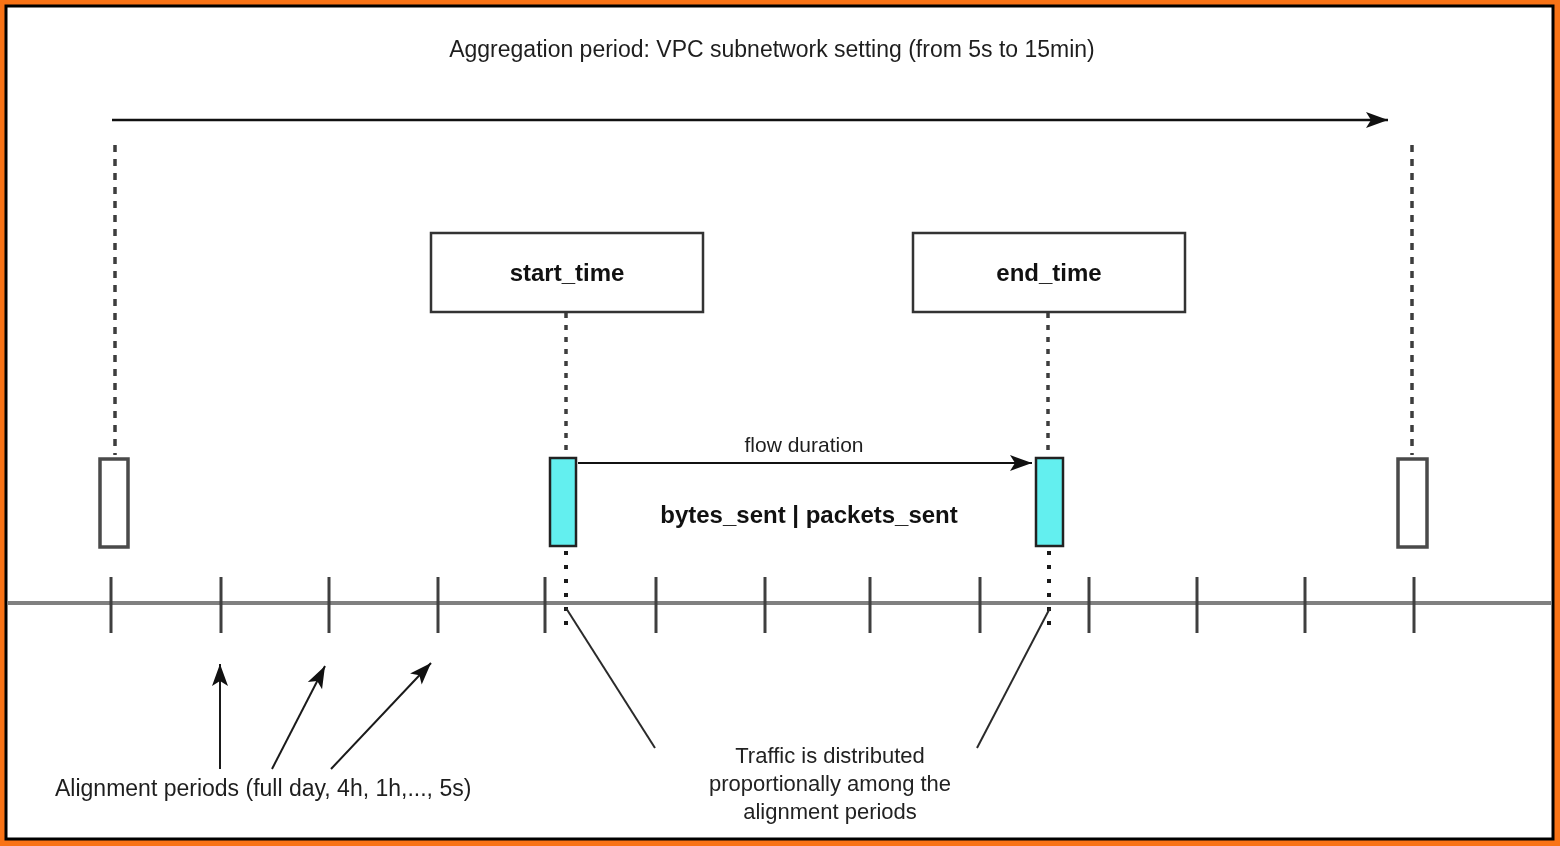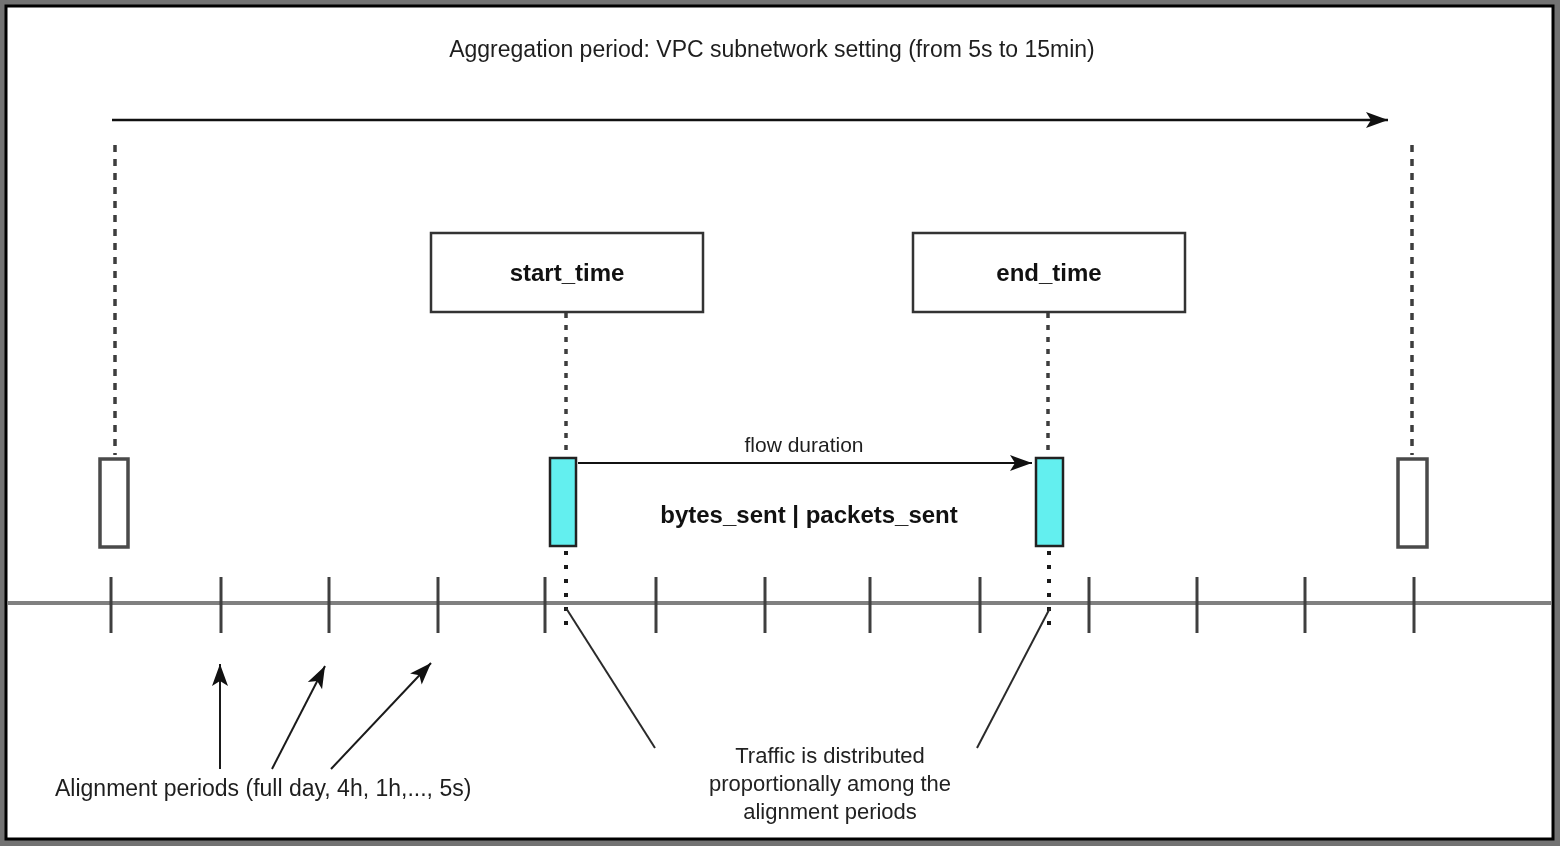--- a/index.html
+++ b/index.html
@@ -1,19 +1,19 @@
 <!DOCTYPE html>
 <html><head>
 <meta charset="utf-8">
 <style>
   html,body { margin:0; padding:0; background:#ffffff; }
   #stage {
     position:relative;
     width:1560px; height:846px;
-    background:#737373;
+    background:#f97316;
     font-family:"Liberation Sans", sans-serif;
   }
   svg { display:block; }
   text { font-family:"Liberation Sans", sans-serif; }
   .t-title { font-size:23px; fill:#1e1e1e; }
   .t-bold  { font-size:24px; font-weight:bold; fill:#111111; }
   .t-flow  { font-size:21px; fill:#1e1e1e; }
   .t-note  { font-size:22px; fill:#222222; }
 </style>
 </head>

